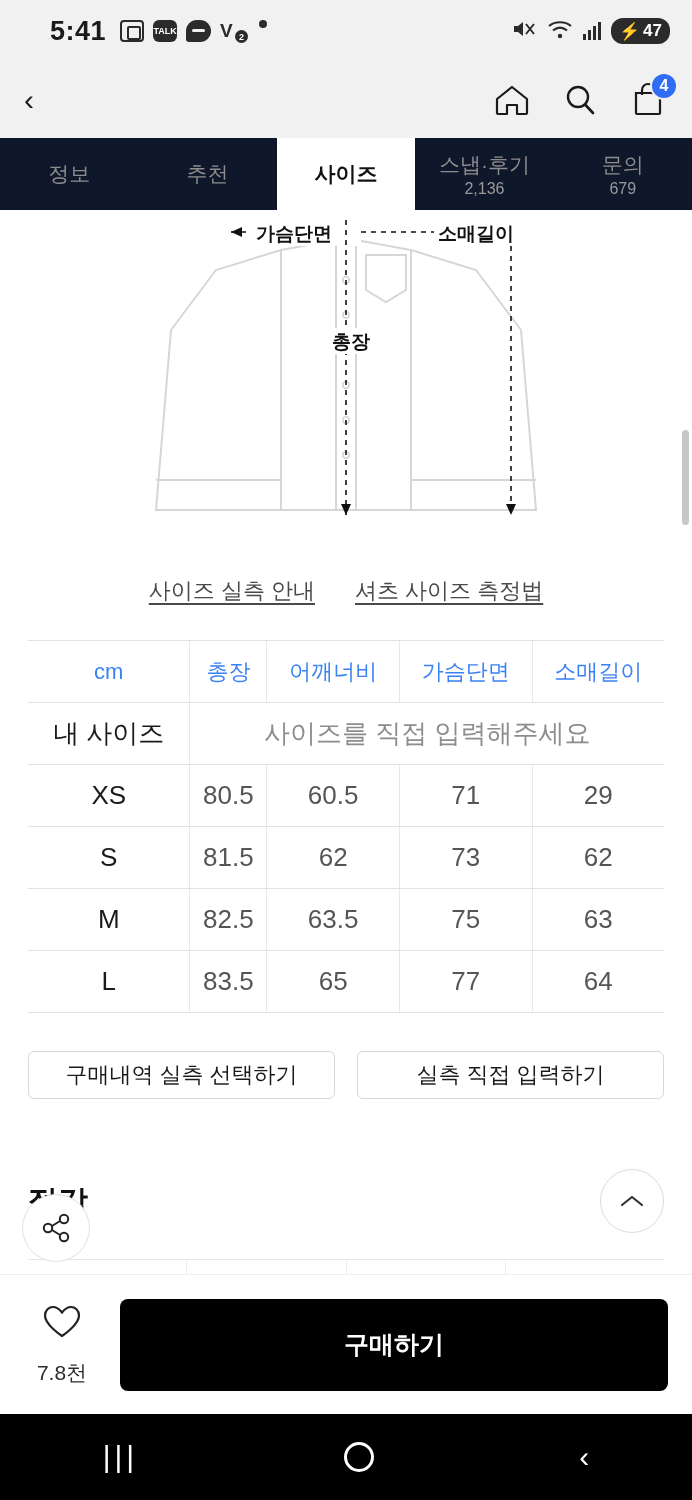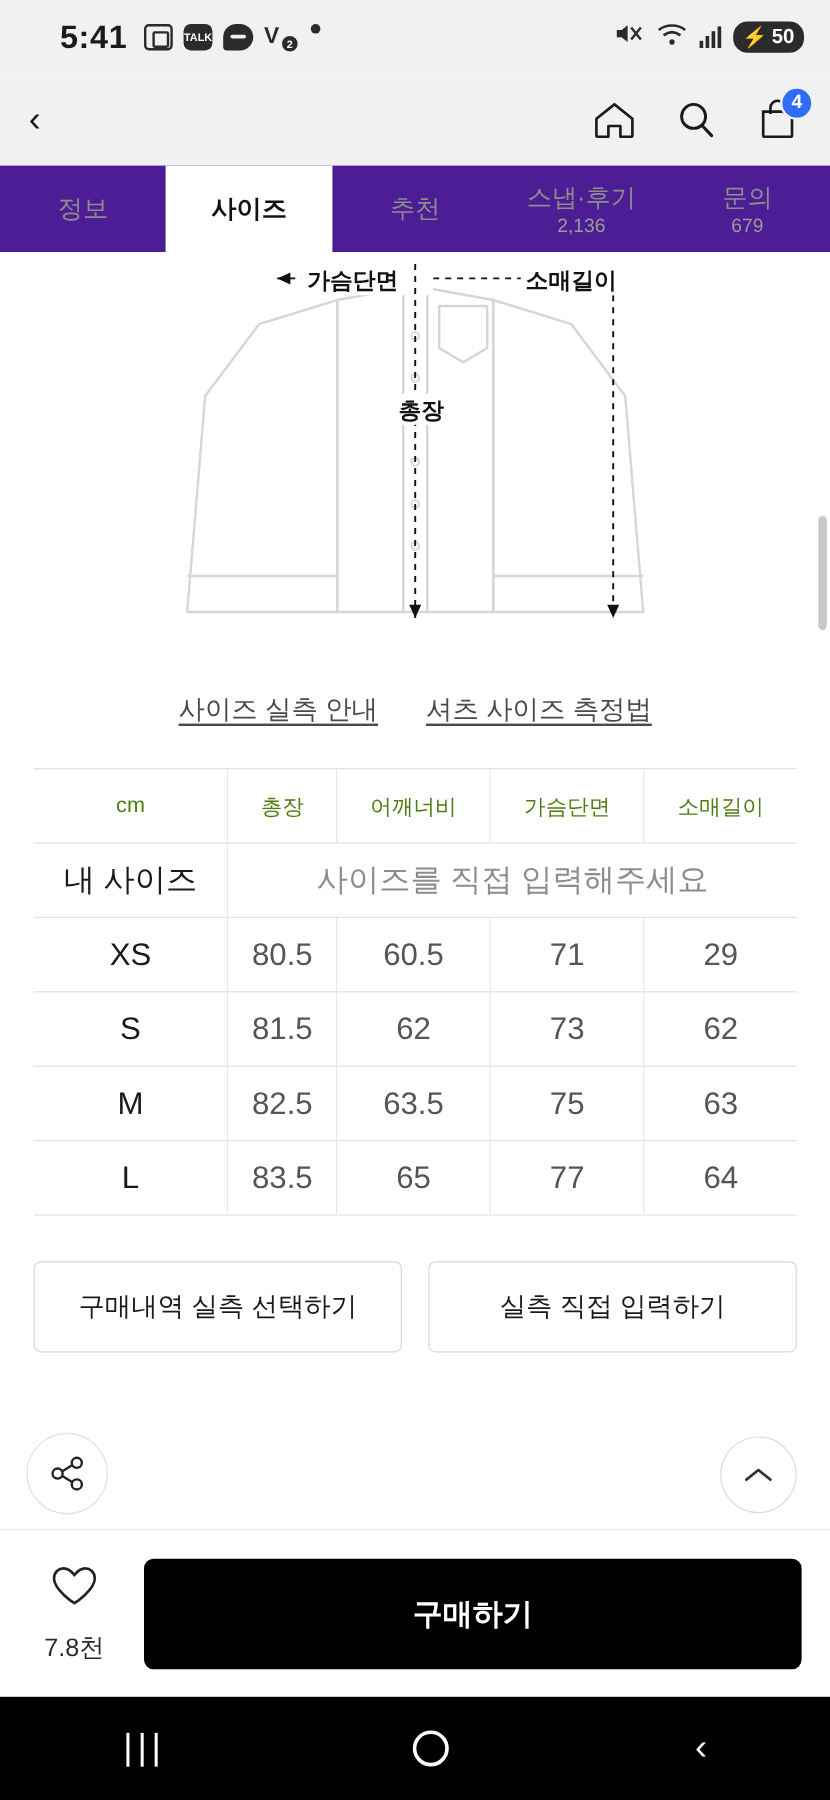--- a/index.html
+++ b/index.html
@@ -74,21 +74,21 @@
   .icon-btn{ width:40px;height:40px; display:flex;align-items:center;justify-content:center; position:relative;}
   .cart-badge{
     position:absolute; top:-8px; right:-10px;
     width:28px;height:28px;border-radius:50%;
     background:#2f6df6;color:#fff;font-size:16px;font-weight:700;
     display:flex;align-items:center;justify-content:center;
     border:2px solid #f1f1f1;
   }
 
   
-  .tabs{ display:flex; height:72px; background:#4c1d95; }
+  .tabs{ display:flex; height:72px; background:#0f172a; }
   .tab{
     flex:1; display:flex; flex-direction:column; align-items:center; justify-content:center;
     font-size:21px; color:#8d8d8d; position:relative; gap:1px;
   }
   .tab.active{ background:#ffffff; color:#111; font-weight:700; }
   .tab .sub{ font-size:16px; color:#9a9a9a; }
 
   
   .content{ position:relative; height: 1500px; background:#fff; }
 
@@ -102,31 +102,31 @@
     font-size:22px; color:#4a4a4a; text-decoration:underline; text-underline-offset:5px;
   }
 
   table.size-table{
     width: 636px; margin: 0 28px; border-collapse: collapse;
   }
   table.size-table th, table.size-table td{
     border-top:1px solid #e2e2e2; border-bottom:1px solid #e2e2e2;
     height:62px; text-align:center; font-weight:400;
   }
-  table.size-table th{ font-size:18px; color:#4d7c0f; }
+  table.size-table th{ font-size:22px; color:#3b82f6; }
   table.size-table td{ font-size:26px; color:#555; }
   table.size-table td.rowlabel{ color:#1a1a1a; }
   .mysize-cell{ color:#8d8d8d !important; font-size:21px; }
   .vline{ border-left:1px solid #e8e8e8; }
 
   .btn-row{
     display:flex; gap:22px; margin: 38px 28px 0 28px;
   }
   .outline-btn{
-    flex:1; height:76px; border:1px solid #d8d8d8; border-radius:6px; background:#fff;
+    flex:1; height:48px; border:1px solid #d8d8d8; border-radius:6px; background:#fff;
     font-size:22px; color:#1a1a1a; display:flex; align-items:center; justify-content:center;
   }
 
   .section-title-row{
     display:flex; align-items:center; margin: 62px 28px 0 28px; position:relative; height:80px;
   }
   .section-title{ font-size:30px; font-weight:700; color:#111; }
   .chev-btn{
     position:absolute; right:0; top:50%; transform:translateY(-50%);
     width:64px;height:64px;border:1px solid #dcdcdc;border-radius:50%;
@@ -209,21 +209,21 @@
           </svg>
       </div>
       <div class="signal-icon">
           <i></i>
           <i></i>
           <i></i>
           <i></i>
         </div>
       <div class="battery">
         <span>⚡</span>
-        <span>50</span>
+        <span>47</span>
       </div>
     </div>
   </div>
 
   <div class="navbar">
     <div class="back-arrow">‹</div>
     <div class="nav-right">
       <div class="icon-btn">
         <svg width="38" height="36" viewBox="0 0 38 36">
             <path d="M4 17L19 5l15 12v14a1 1 0 0 1-1 1h-9v-9h-10v9H5a1 1 0 0 1-1-1z" fill="none" stroke="#1a1a1a" stroke-width="2.2" stroke-linejoin="round"></path>
@@ -242,25 +242,25 @@
           </svg>
         <div class="cart-badge">4</div>
       </div>
     </div>
   </div>
 
   <div class="tabs">
     <div class="tab">
       <span>정보</span>
     </div>
+    <div class="tab">
+      <span>추천</span>
+    </div>
     <div class="tab active">
       <span>사이즈</span>
-    </div>
-    <div class="tab">
-      <span>추천</span>
     </div>
     <div class="tab">
       <span>스냅·후기</span>
       <span class="sub">2,136</span>
     </div>
     <div class="tab">
       <span>문의</span>
       <span class="sub">679</span>
     </div>
   </div>

